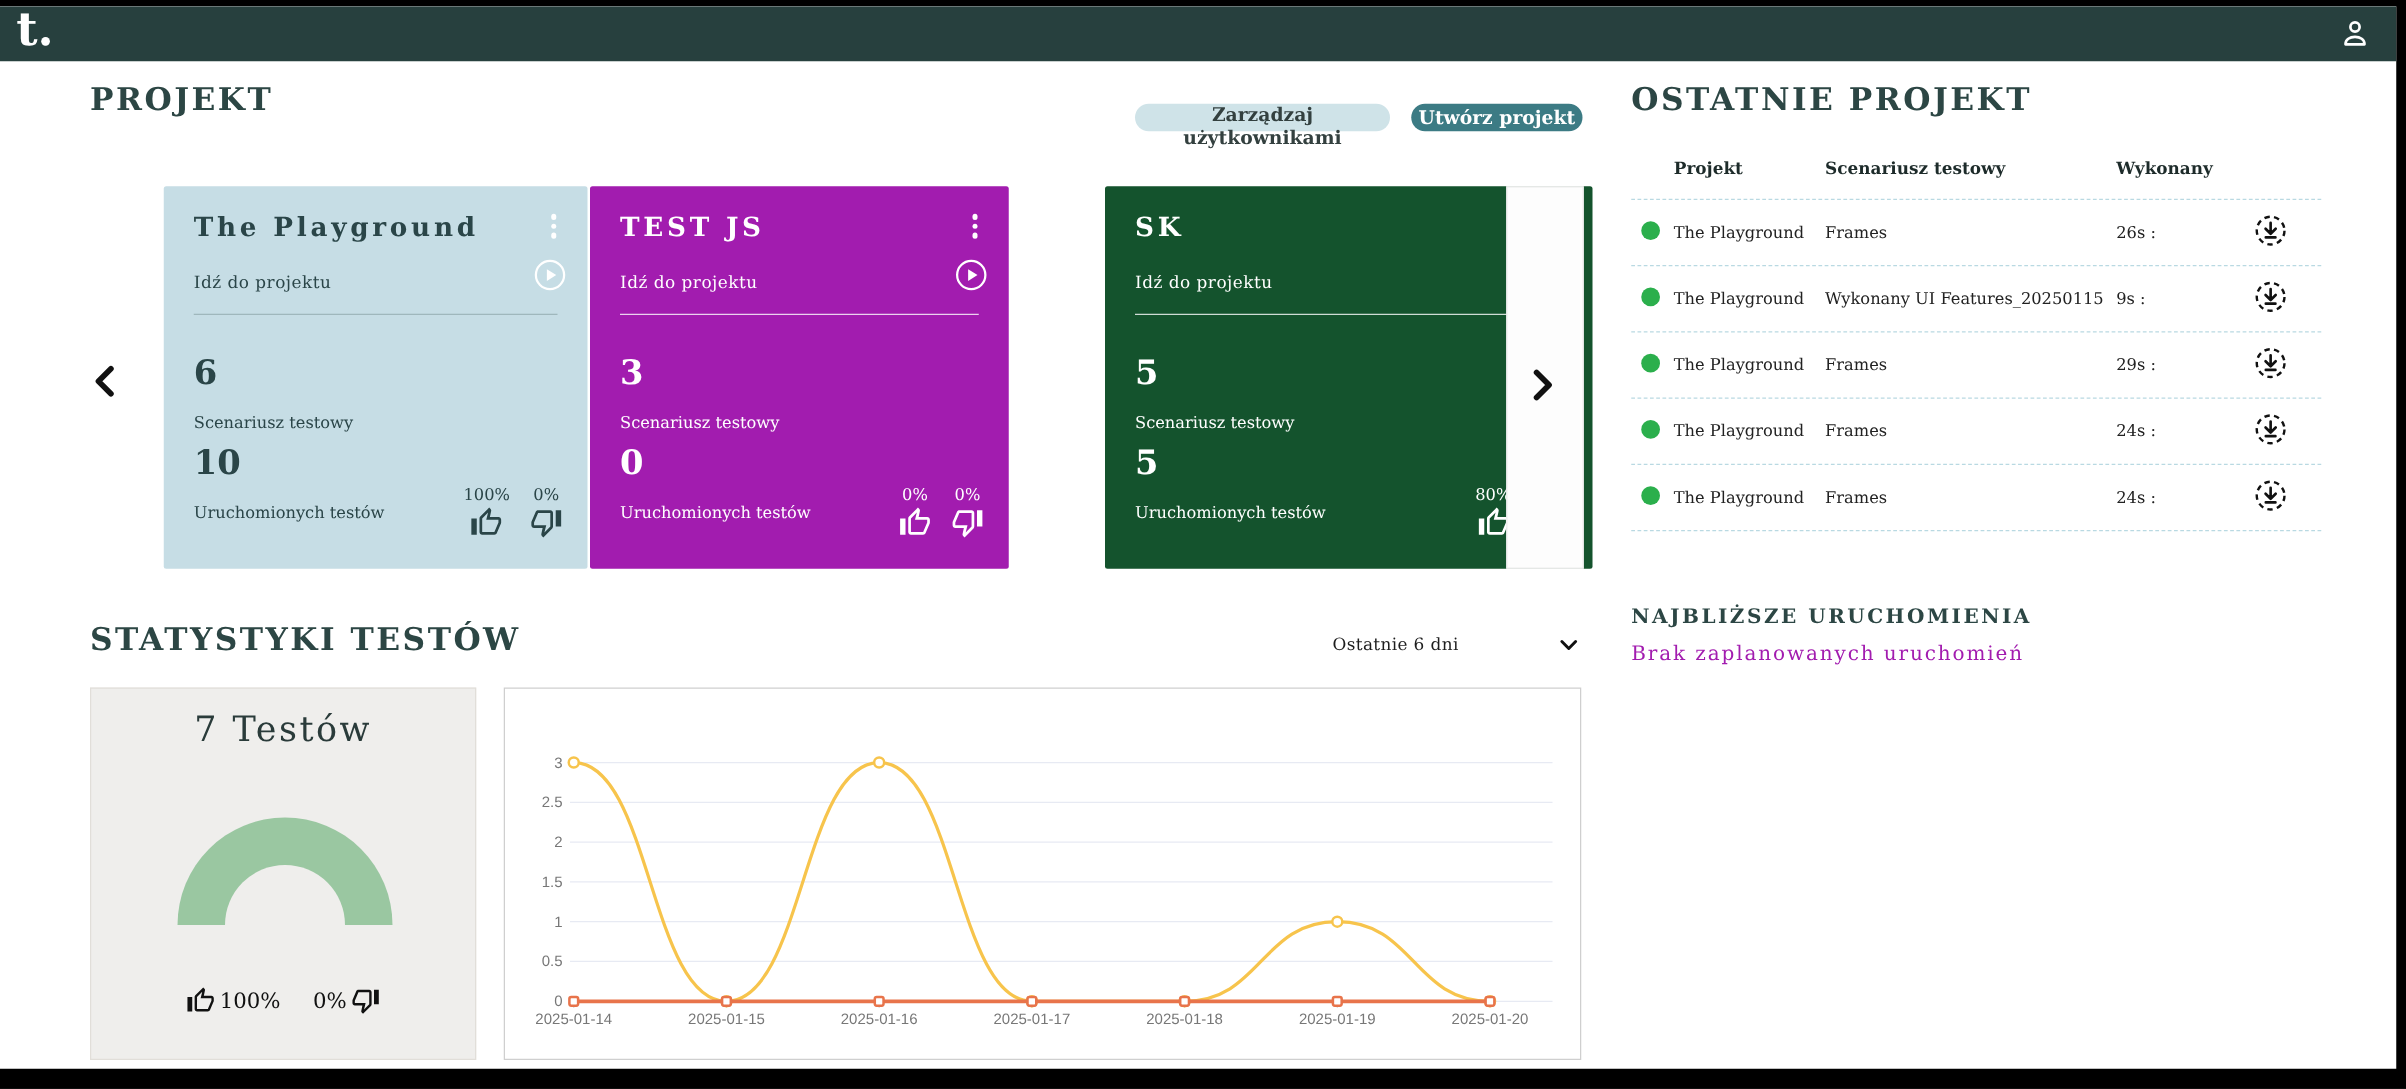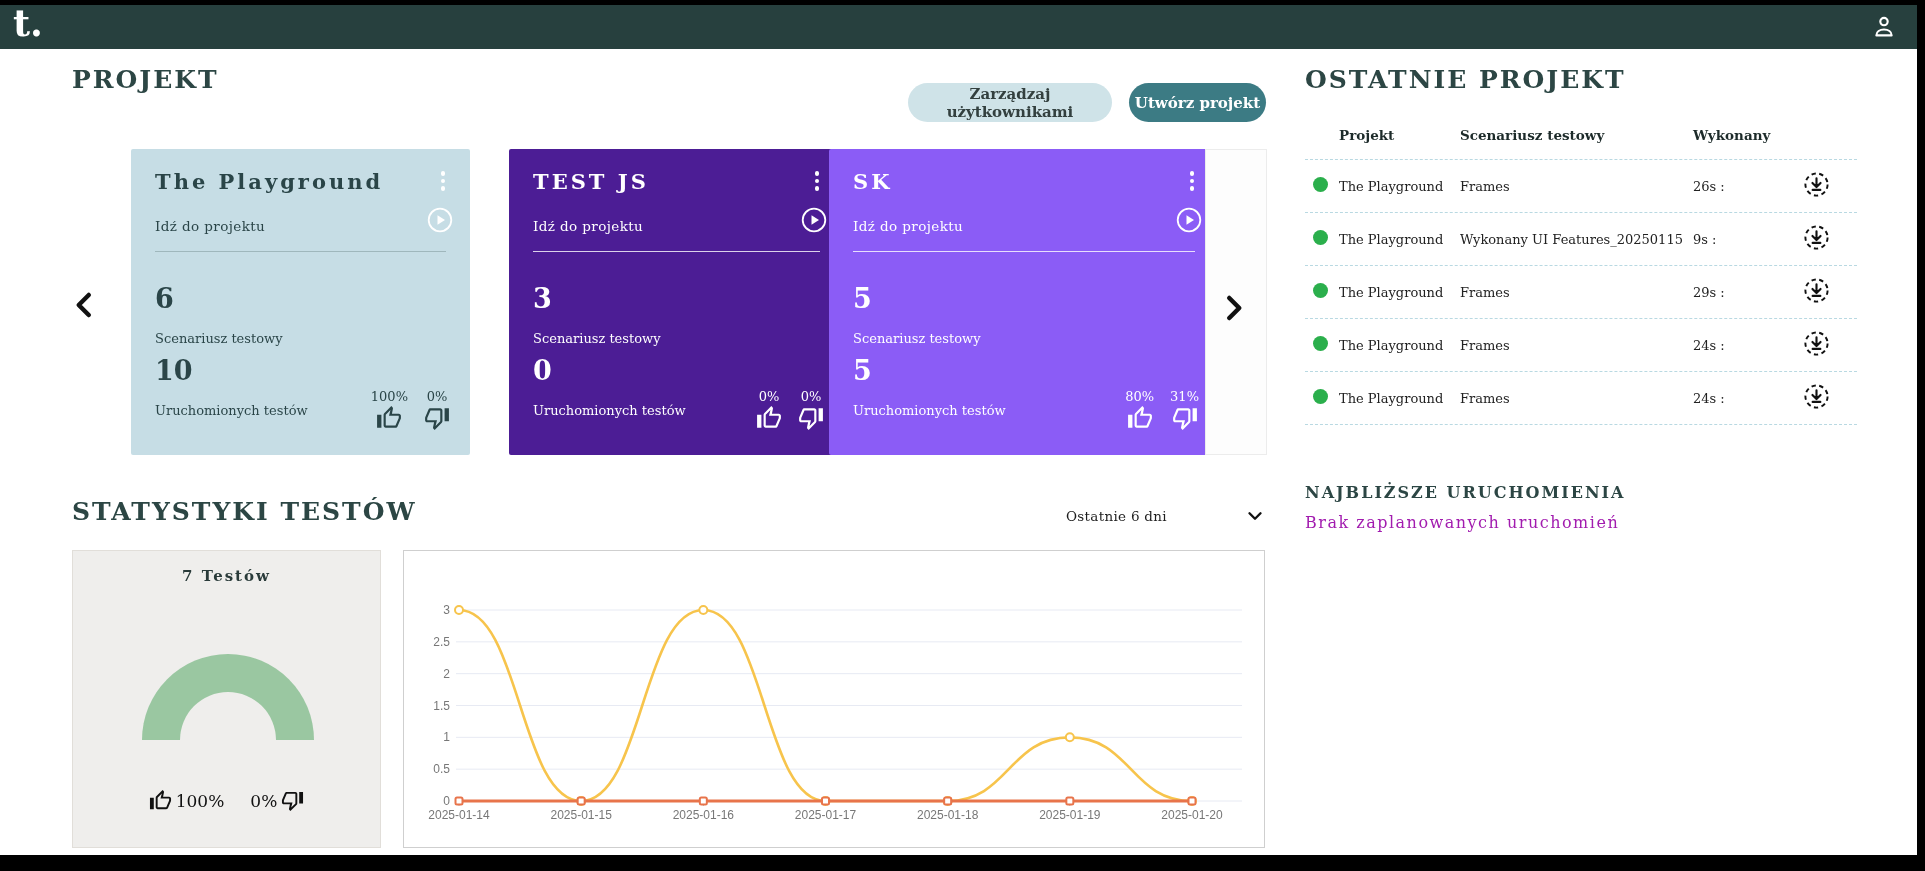--- a/index.html
+++ b/index.html
@@ -8,21 +8,21 @@
 
   
   .topbar { position:absolute; left:0; top:0; width:100%; height:44px; background:#27403e; }
   .logo { position:absolute; left:13px; top:-4px; color:#fff; font-size:37px; font-weight:bold; }
   .user-btn { position:absolute; right:20px; top:9px; width:26px; height:26px; color:#fff; cursor:pointer; }
 
   
   .h1 { font-weight:bold; color:#2c4644; font-size:25px; letter-spacing:2px; position:absolute; }
 
   
-  .pill { position:absolute; top:78px; height:39px; border:none; border-radius:20px;
+  .pill { position:absolute; top:78px; height:22px; border:none; border-radius:20px;
           font-family:"DejaVu Serif", serif; font-weight:bold; font-size:15px; cursor:pointer; }
   .pill.light { left:908px; width:204px; background:#cfe3e8; color:#33403f; }
   .pill.dark  { left:1129px; width:137px; background:#3c7b84; color:#fff; }
 
   
   .carousel-nav { position:absolute; width:30px; height:40px; color:#111; cursor:pointer; background:none; border:none; }
   .card { position:absolute; top:144px; height:306px; border-radius:2px; }
   .card-title { position:absolute; left:24px; top:20px; font-size:21px; font-weight:bold; letter-spacing:3px; }
   .kebab { position:absolute; right:18px; top:22px; width:18px; height:24px; display:flex; flex-direction:column; align-items:center; gap:3px; cursor:pointer; }
   .kebab .dot { width:4.5px; height:4.5px; border-radius:50%; background:currentColor; }
@@ -49,21 +49,21 @@
   .status-dot { width:15px; height:15px; border-radius:50%; background:#2baf4c; }
   .dl-btn { width:27px; height:27px; color:#111; cursor:pointer; margin-left:8px; }
 
   .upcoming-title { position:absolute; left:1305px; top:478px; font-size:16px; }
   .upcoming-empty { position:absolute; left:1305px; top:508px; font-size:16px; letter-spacing:1.5px; color:#a21caf; }
 
   
   .range-select { position:absolute; left:1040px; top:496px; width:226px; height:30px; display:flex; align-items:center; justify-content:space-between; cursor:pointer; }
   .range-select .txt { font-size:13.5px; color:#1e1e1e; padding-left:26px; letter-spacing:.3px; }
   .gauge-card { position:absolute; left:72px; top:545px; width:309px; height:298px; background:#efeeec; border:1px solid #e1ded9; }
-  .gauge-title { text-align:center; margin-top:16px; font-size:15px; font-weight:bold; letter-spacing:2px; color:#2a3b3a; }
+  .gauge-title { text-align:center; margin-top:16px; font-size:28px; font-weight:normal; letter-spacing:2px; color:#2a3b3a; }
   .donut { position:absolute; left:69px; top:103px; width:172px; height:86px; background:#9ac7a1; border-radius:172px 172px 0 0; }
   .donut-hole { position:absolute; left:38px; top:38px; width:96px; height:48px; background:#efeeec; border-radius:96px 96px 0 0; }
   .gauge-foot { position:absolute; left:0; right:0; top:238px; display:flex; justify-content:center; align-items:center; gap:26px; color:#111; font-size:17px; }
   .gauge-foot .grp { display:flex; align-items:center; gap:4px; }
   .gauge-foot .ticon { width:23px; height:23px; }
   .chart-card { position:absolute; left:403px; top:545px; width:862px; height:298px; background:#fff; border:1px solid #cfcfcf; }
 
   .ticon svg { display:block; width:100%; height:100%; }
 </style>
 </head>
@@ -127,21 +127,21 @@
             <span class="ticon">
               <svg viewBox="0 0 24 24" fill="currentColor">
                 <g transform="rotate(180 12 12)">
                   <path d="M9 21h9c.83 0 1.54-.5 1.84-1.22l3.02-7.05c.09-.23.14-.47.14-.73v-2c0-1.1-.9-2-2-2h-6.31l.95-4.57.03-.32c0-.41-.17-.79-.44-1.06L14.17 1 7.58 7.59C7.22 7.95 7 8.45 7 9v10c0 1.1.9 2 2 2zM9 9l4.34-4.34L12 10h9v2l-3 7H9V9zM1 9h4v12H1z"></path>
                 </g>
               </svg>
             </span>
           </div>
         </div>
       </div>
-      <div class="card dark" style="left: 509px; width: 335px; background: #4c1d95; color: rgb(255, 255, 255); text-align: right;">
+      <div class="card dark" style="left: 472px; width: 335px; background: #a21caf; color: rgb(255, 255, 255); text-align: right;">
         <div class="card-title">TEST JS</div>
         <div class="kebab">
           <span class="dot"></span>
           <span class="dot"></span>
           <span class="dot"></span>
         </div>
         <div class="card-link">Idź do projektu</div>
         <div class="card-play ticon" style="color:#fff">
           <svg viewBox="0 0 28 28" fill="none" stroke="currentColor" stroke-width="1.8" stroke-linejoin="round">
             <circle cx="14" cy="14" r="11.3"></circle>
@@ -167,21 +167,21 @@
             <span class="ticon">
               <svg viewBox="0 0 24 24" fill="currentColor">
                 <g transform="rotate(180 12 12)">
                   <path d="M9 21h9c.83 0 1.54-.5 1.84-1.22l3.02-7.05c.09-.23.14-.47.14-.73v-2c0-1.1-.9-2-2-2h-6.31l.95-4.57.03-.32c0-.41-.17-.79-.44-1.06L14.17 1 7.58 7.59C7.22 7.95 7 8.45 7 9v10c0 1.1.9 2 2 2zM9 9l4.34-4.34L12 10h9v2l-3 7H9V9zM1 9h4v12H1z"></path>
                 </g>
               </svg>
             </span>
           </div>
         </div>
       </div>
-      <div class="card dark" style="left: 829px; width: 390px; background: #8b5cf6; color: rgb(255, 255, 255);">
+      <div class="card dark" style="left: 884px; width: 390px; background: #14532d; color: rgb(255, 255, 255);">
         <div class="card-title">SK</div>
         <div class="kebab">
           <span class="dot"></span>
           <span class="dot"></span>
           <span class="dot"></span>
         </div>
         <div class="card-link">Idź do projektu</div>
         <div class="card-play ticon" style="color:#fff">
           <svg viewBox="0 0 28 28" fill="none" stroke="currentColor" stroke-width="1.8" stroke-linejoin="round">
             <circle cx="14" cy="14" r="11.3"></circle>

